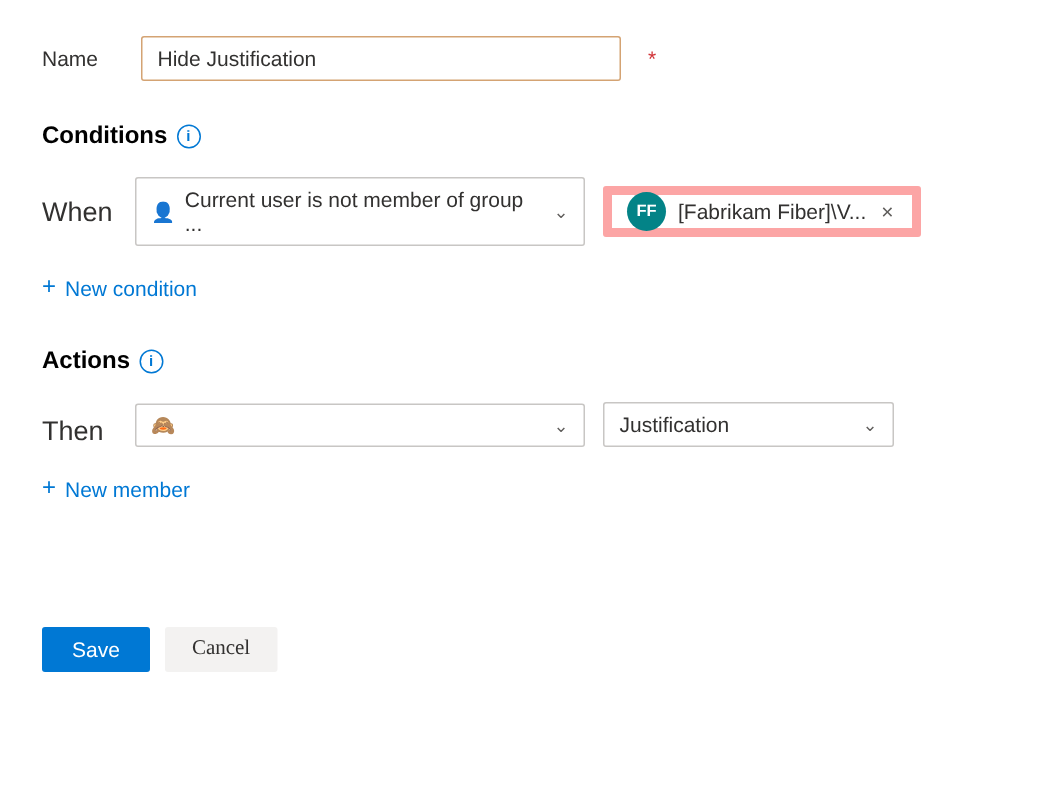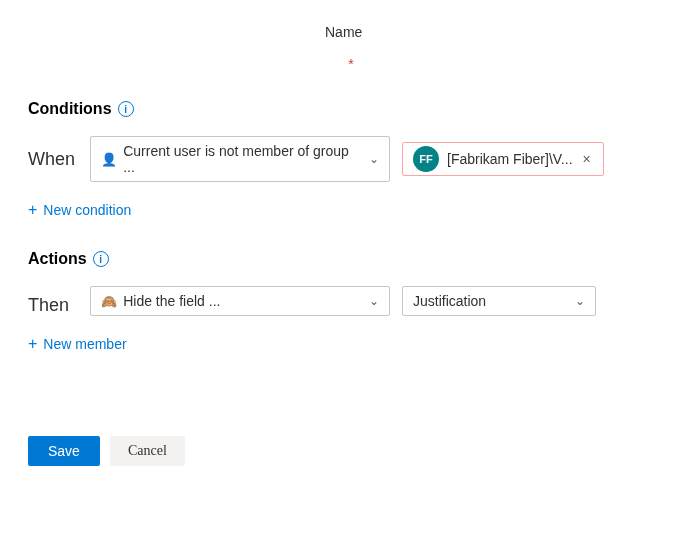--- a/index.html
+++ b/index.html
@@ -12,21 +12,20 @@
       min-height: 537px;
       padding: 24px 28px;
     }
 
     
     .name-row {
       display: flex;
       align-items: center;
       margin-bottom: 28px;
       gap: 16px;
-      flex-direction: column;
     }
     .field-label {
       font-size: 14px;
       color: #323130;
       width: 50px;
       flex-shrink: 0;
     }
     .name-input {
       border: 1px solid #d4a373;
       border-radius: 2px;
@@ -110,21 +109,21 @@
     }
     .chevron-icon {
       color: #605e5c;
       font-size: 12px;
     }
 
     
     .group-tag {
       display: flex;
       align-items: center;
-      border: 1px solid #fca5a5;
+      border: 6px solid #fca5a5;
       border-radius: 2px;
       padding: 4px 10px;
       background: #fff;
       gap: 8px;
       height: 34px;
     }
     .ff-avatar {
       width: 26px;
       height: 26px;
       border-radius: 50%;
@@ -226,20 +225,21 @@
     
     .cursor-area {
       height: 40px;
     }
   </style>
 </head>
 <body>
 
 <div class="name-row">
   <label class="field-label">Name</label>
+  <input class="name-input" type="text" value="Hide Justification" style="">
   <span class="required-star">*</span>
 </div>
 
 <div class="conditions-section">
   <div class="section-header">
     <span class="section-title">Conditions</span>
     <span class="info-icon">i</span>
   </div>
 
   <div class="when-row">
@@ -271,21 +271,20 @@
     <span class="section-title">Actions</span>
     <span class="info-icon">i</span>
   </div>
 
   <div class="then-row">
     <span class="row-label">Then</span>
 
     <div class="dropdown dropdown-action">
       <div class="dropdown-text">
         <span class="hide-icon">🙈</span>
-        <span>Hide the field ...</span>
       </div>
       <span class="chevron-icon">⌄</span>
     </div>
 
     <div class="dropdown dropdown-justification">
       <span>Justification</span>
       <span class="chevron-icon">⌄</span>
     </div>
   </div>
 

